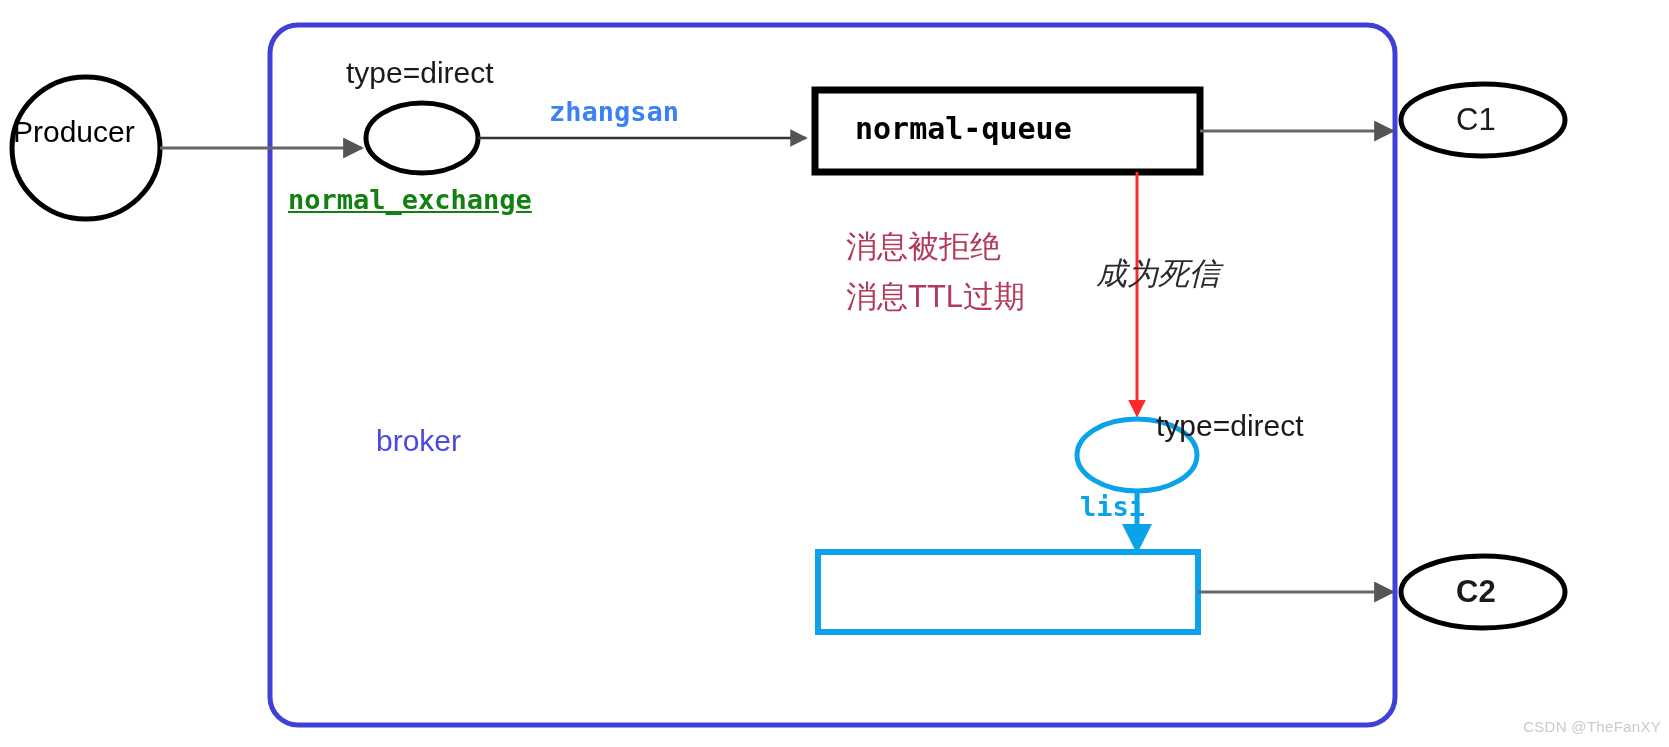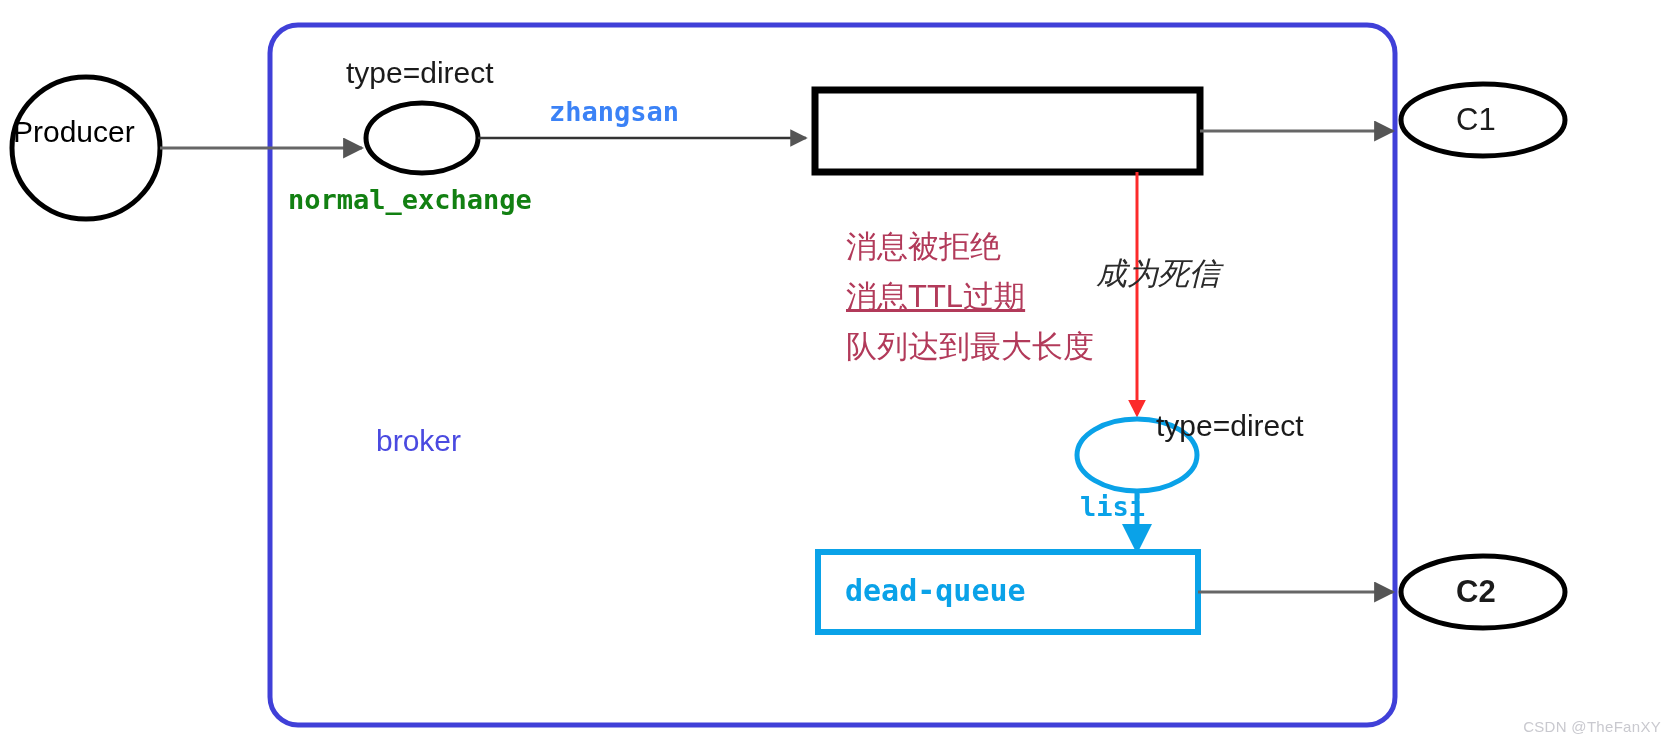--- a/index.html
+++ b/index.html
@@ -97,39 +97,38 @@
 
     <line x1="1198" y1="592" x2="1393" y2="592" stroke="#666666" stroke-width="3" marker-end="url(#arrow-gray)"></line>
 
     <ellipse cx="1483" cy="592" rx="82" ry="36" fill="#ffffff" stroke="#000000" stroke-width="5"></ellipse>
   </svg>
 
   <div class="node-text" style="left:13px; top:117px; font-size:30px; color:#000000;">Producer</div>
 
   <div class="lbl sans" style="left:318px; top:58px; font-size:30px; color:#1b1b1b;">type=direct</div>
 
-  <div class="lbl mono" style="left:288px; top:186px; font-size:27px; color:#128012;">normal_exchange</div>
+  <div class="lbl mono" style="left:288px; top:186px; font-size:27px; color:#128012;text-decoration:underline;">normal_exchange</div>
 
   <div class="lbl mono" style="left:549px; top:98px; font-size:27px; color:#3b82f6;">zhangsan</div>
 
+  <div class="lbl mono" style="left:855px; top:114px; font-size:30px; color:#000000;">normal-queue</div>
 
   <div class="node-text" style="left:1456px; top:104px; font-size:31px; color:#1b1b1b;">C1</div>
 
   <div class="lbl sans" style="left:818px; top:231px; font-size:31px; color:#b23a5a;">消息被拒绝</div>
-  <div class="lbl sans" style="left:818px; top:281px; font-size:31px; color:#b23a5a;text-decoration:underline;">消息TTL过期</div>
-  <div class="lbl sans" style="left:818px; top:331px; font-size:31px; color:#b23a5a;">队列达到最大长度</div>
+  <div class="lbl sans" style="left:818px; top:281px; font-size:31px; color:#b23a5a;">消息TTL过期</div>
 
   <div class="lbl sans" style="left:1068px; top:258px; font-size:31px; color:#2b2b2b;font-style:italic;">成为死信</div>
 
 
   <div class="lbl sans" style="left:1128px; top:411px; font-size:30px; color:#1b1b1b;">type=direct</div>
 
   <div class="lbl mono" style="left:1080px; top:493px; font-size:27px; color:#0aa2e8;">lisi</div>
 
-  <div class="lbl mono" style="left:845px; top:576px; font-size:30px; color:#0aa2e8;">dead-queue</div>
 
   <div class="node-text" style="left:1456px; top:576px; font-size:31px; color:#1b1b1b;font-weight:bold;">C2</div>
 
   <div class="lbl sans" style="left:348px; top:426px; font-size:30px; color:#4a4ae0;">broker</div>
 
   <div class="watermark">CSDN @TheFanXY</div>
 
 </div>
 
 </body></html>

